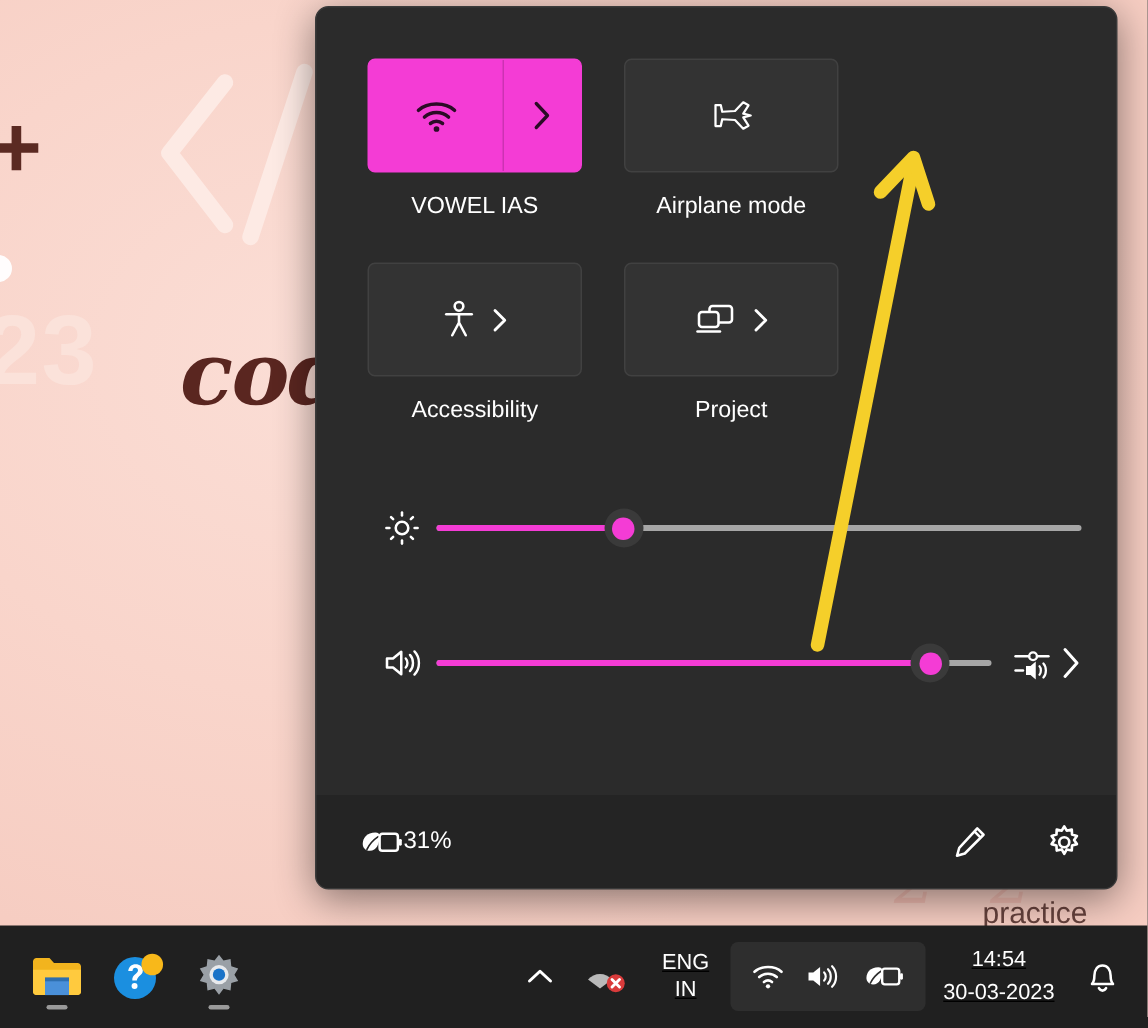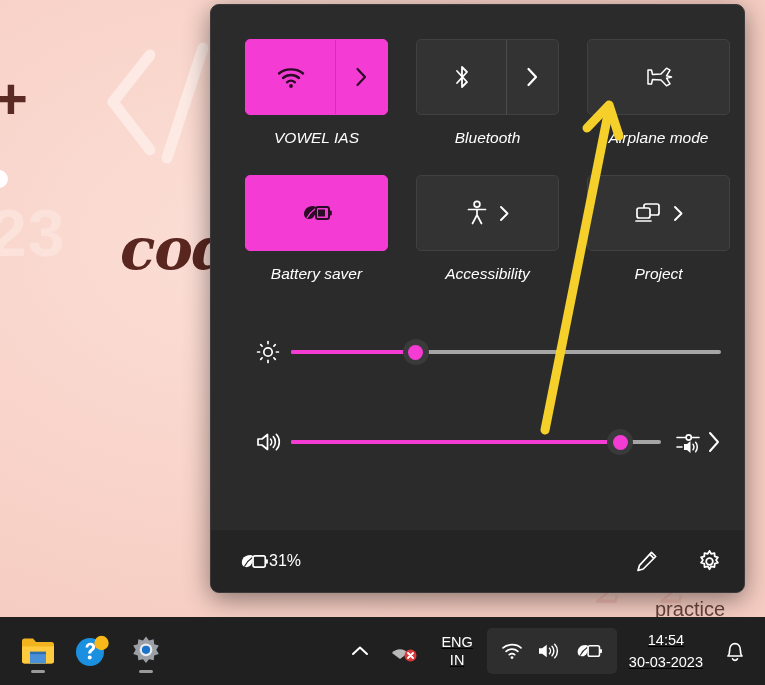--- a/index.html
+++ b/index.html
@@ -61,21 +61,21 @@
   #quick-settings {
     position: absolute;
     left: 210px; top: 4px; width: 535px; height: 589px;
     background: #2b2b2b;
     border-radius: 9px;
     border: 1px solid #3a3a3a;
     box-shadow: 0 6px 26px rgba(0,0,0,.45);
     display: flex; flex-direction: column;
     overflow: hidden;
   }
-  #qs-body { flex: 1 1 auto; padding: 34px 23px 0 34px; font-style: italic; }
+  #qs-body { flex: 1 1 auto; padding: 34px 23px 0 34px; }
 
   .tile-row { display: flex; gap: 28px; }
   .tile-cell { width: 143px; display: flex; flex-direction: column; align-items: center; }
 
   .tile {
     width: 143px; height: 76px;
     border-radius: 5px;
     display: flex; align-items: stretch;
     background: #333333;
     border: 1px solid #414141;
@@ -202,65 +202,36 @@
           </div>
           <div class="tile-chev">
             <svg class="icon-svg" width="13" height="20" viewBox="0 0 13 20">
               <path d="M2.5 2 L10 10 L2.5 18" fill="none" stroke="#2b0b26" stroke-width="2.2" stroke-linecap="round" stroke-linejoin="round"></path>
             </svg>
           </div>
         </div>
         <div class="tile-label">VOWEL IAS</div>
       </div>
 
-      <div class="tile-cell">
-        <div class="tile">
-          <div class="tile-main">
-            <svg class="icon-svg" width="18" height="26" viewBox="0 0 18 26">
-              <path d="M4 7 L14 18 L9 23 L9 3 L14 8 L4 19" fill="none" stroke="#ffffff" stroke-width="1.8" stroke-linecap="round" stroke-linejoin="round"></path>
-            </svg>
-          </div>
-          <div class="tile-chev">
-            <svg class="icon-svg" width="13" height="20" viewBox="0 0 13 20">
-              <path d="M2.5 2 L10 10 L2.5 18" fill="none" stroke="#ffffff" stroke-width="2.2" stroke-linecap="round" stroke-linejoin="round"></path>
-            </svg>
-          </div>
-        </div>
-        <div class="tile-label">Bluetooth</div>
-      </div>
 
       <div class="tile-cell">
         <div class="tile single">
           <div class="tile-main">
             <svg class="icon-svg" width="30" height="26" viewBox="0 0 30 26">
               <path d="M4 10.5 L4 6 L7.5 6 L8.5 10.5 L17 10 L22.5 4.2 L26 6.2 L22.5 11.8 L27.5 13 L22.5 14.2 L26 19.8 L22.5 21.8 L17 16 L8.5 15.5 L7.5 20 L4 20 L4 15.5 Z" fill="none" stroke="#ffffff" stroke-width="1.5" stroke-linejoin="round"></path>
             </svg>
           </div>
         </div>
         <div class="tile-label">Airplane mode</div>
       </div>
 
     </div>
 
     <div class="tile-row">
 
-      <div class="tile-cell">
-        <div class="tile on single" style="background: rgb(244, 60, 213); border-color: rgb(244, 60, 213);">
-          <div class="tile-main">
-            <svg class="icon-svg" width="32" height="22" viewBox="0 0 32 22">
-              <path d="M12 4 C6 4 3 8 3 12 C3 15 5 17 8 17 C13 17 15 12 15 6 C15 5 14 4 12 4 Z" fill="#2b0b26"></path>
-              <path d="M6 16 C8 12 11 9 14 7" stroke="#f43cd5" stroke-width="1.2" fill="none" stroke-linecap="round"></path>
-              <rect x="15" y="5" width="13" height="12" rx="2" fill="none" stroke="#2b0b26" stroke-width="2"></rect>
-              <rect x="17" y="7.5" width="7" height="7" fill="#2b0b26"></rect>
-              <rect x="28.6" y="8.6" width="2.2" height="4.8" rx="1" fill="#2b0b26"></rect>
-            </svg>
-          </div>
-        </div>
-        <div class="tile-label">Battery saver</div>
-      </div>
 
       <div class="tile-cell">
         <div class="tile single">
           <div class="tile-main inline-ico-chev">
             <svg class="icon-svg" width="22" height="26" viewBox="0 0 22 26">
               <circle cx="11" cy="4.2" r="2.9" fill="none" stroke="#ffffff" stroke-width="1.7"></circle>
               <path d="M2.5 9.5 L19.5 9.5" fill="none" stroke="#ffffff" stroke-width="1.7" stroke-linecap="round"></path>
               <path d="M11 9.5 L11 15 M11 15 L6.5 23.5 M11 15 L15.5 23.5" fill="none" stroke="#ffffff" stroke-width="1.7" stroke-linecap="round"></path>
             </svg>
             <svg class="icon-svg" width="11" height="17" viewBox="0 0 11 17">

